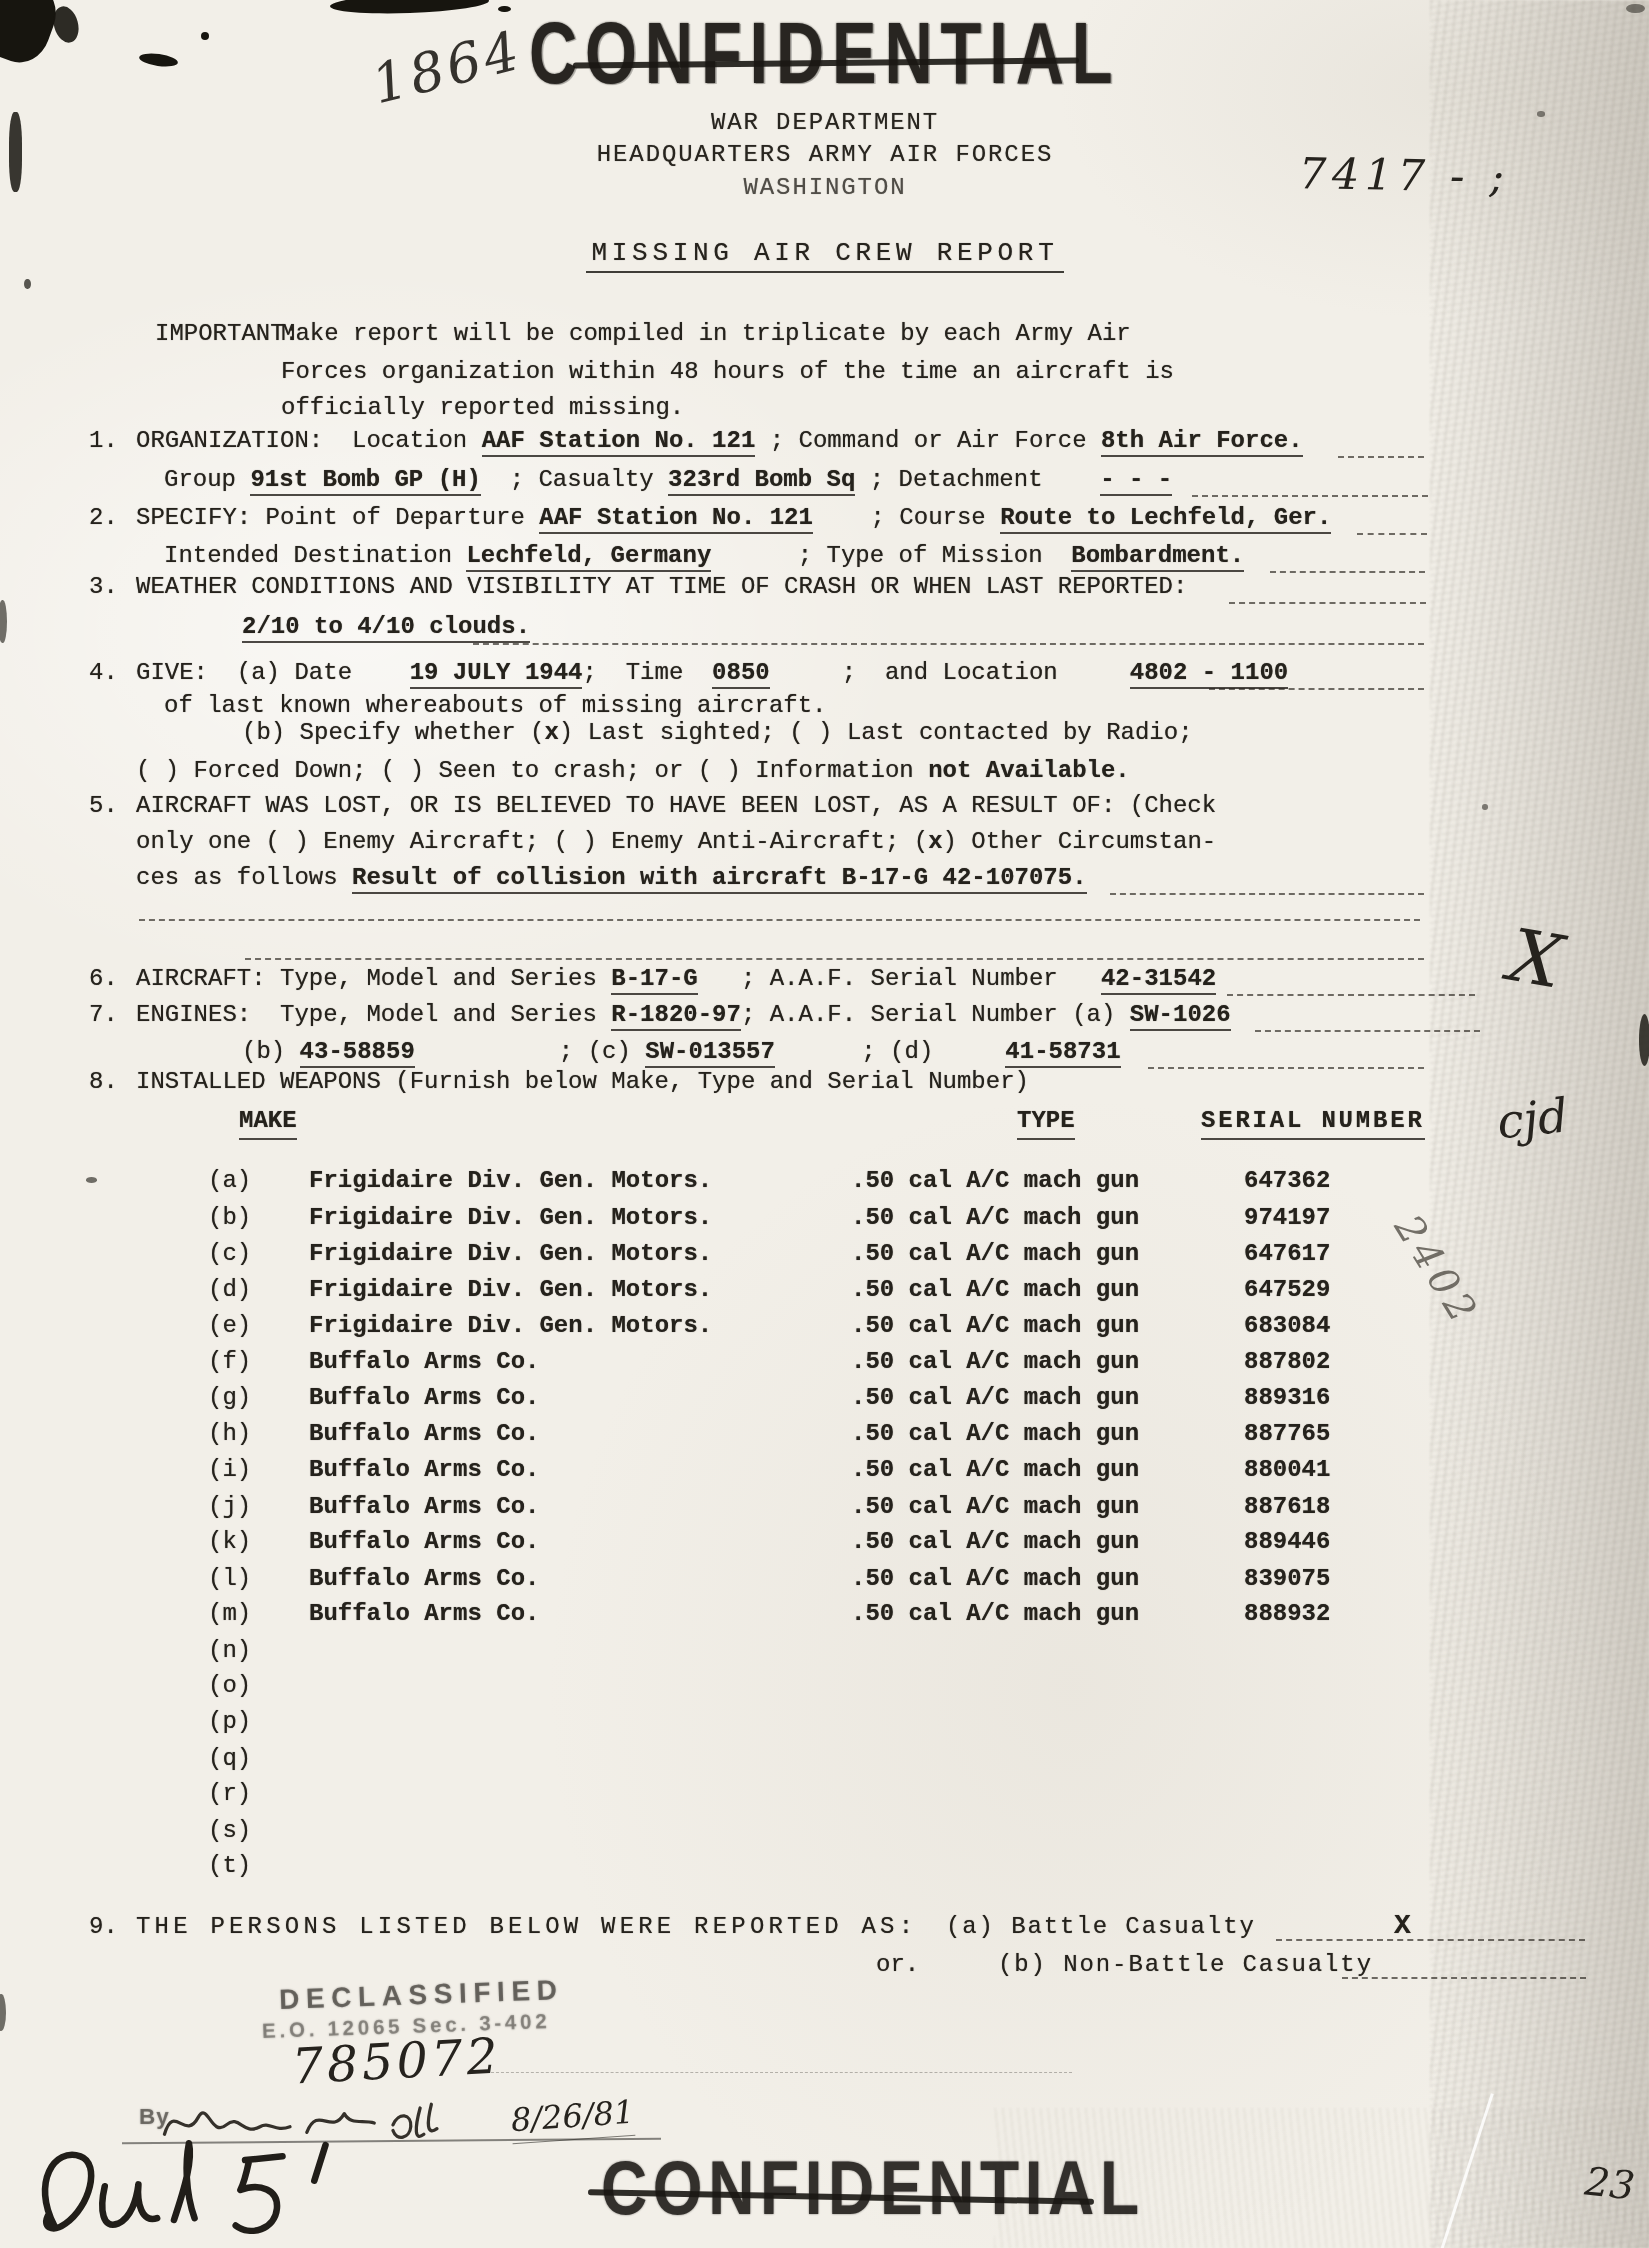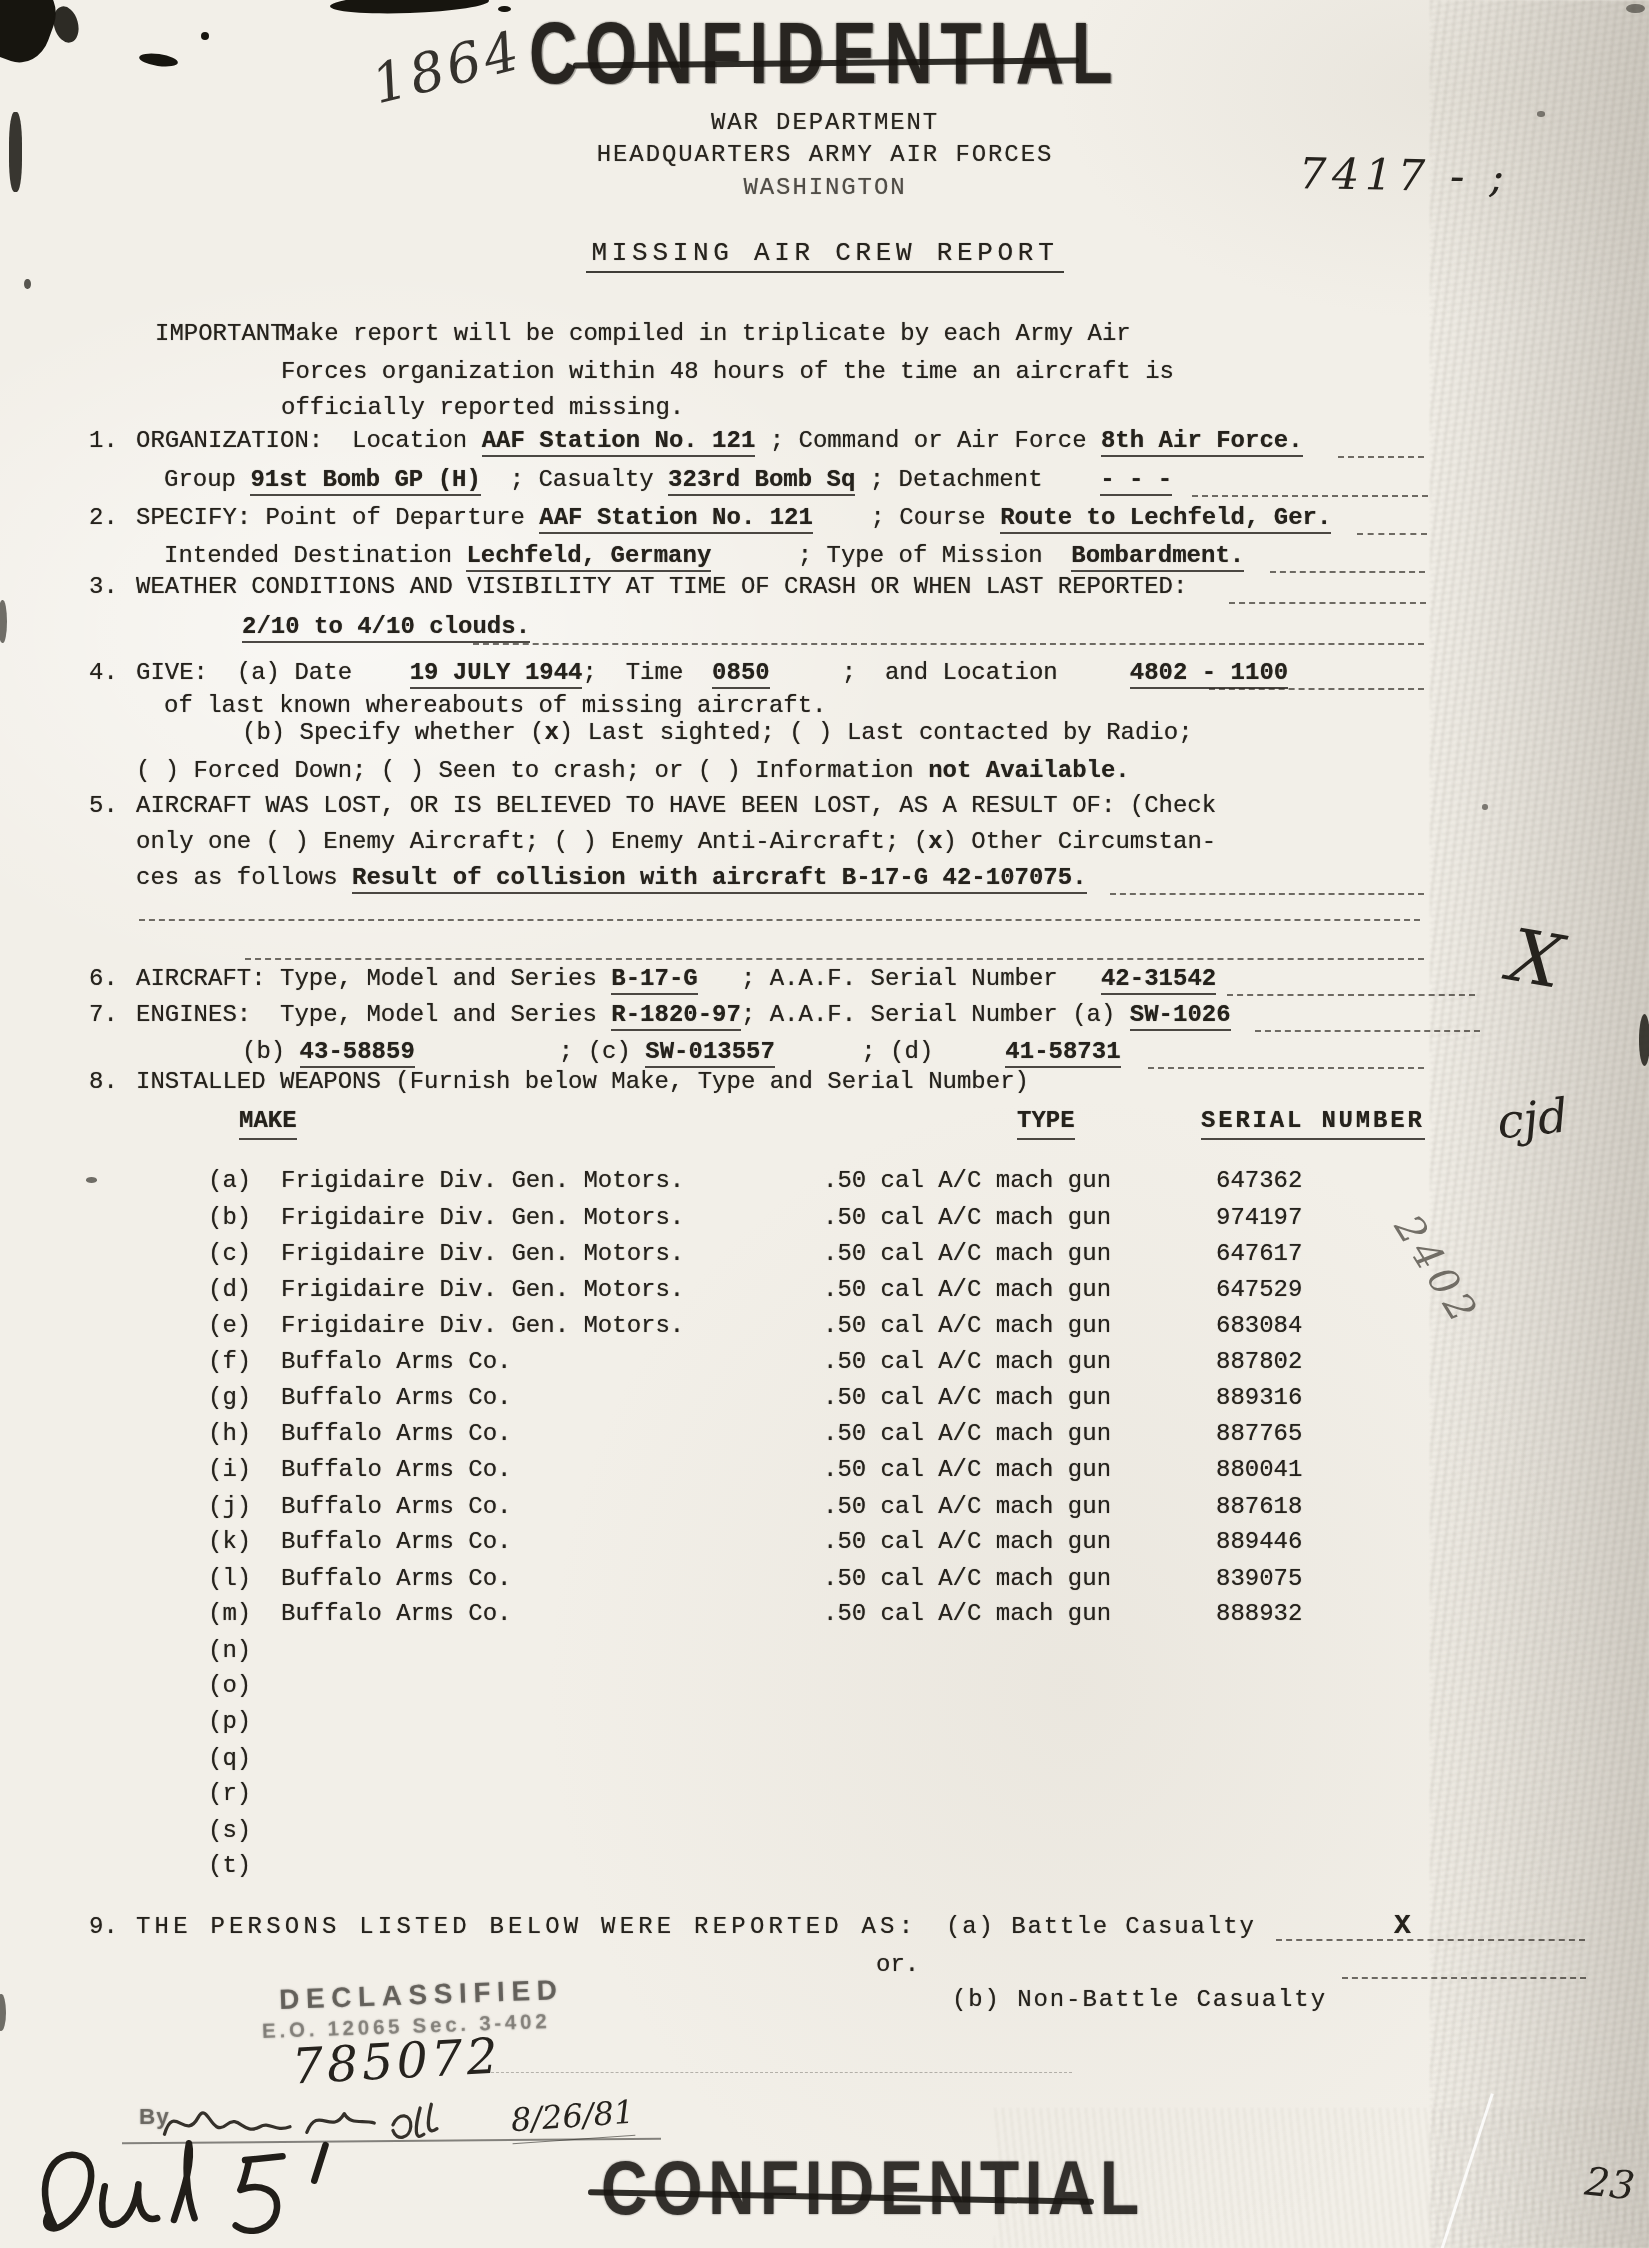--- a/index.html
+++ b/index.html
@@ -47,21 +47,21 @@
       color:rgba(48,45,40,.58);letter-spacing:6.6px;text-shadow:0 0 1.9px rgba(48,45,40,.4);}
   .blob{position:absolute;background:#17150f;border-radius:50%;}
   .sig path, .jul path{fill:none;stroke:#35312b;stroke-linecap:round;stroke-linejoin:round;}
   .sig path{stroke-width:3.5;}
   .jul path{stroke-width:7;stroke:#211e19;}
   svg{position:absolute;overflow:visible;}
   .scratch{position:absolute;width:2.8px;background:rgba(255,255,255,.85);transform:rotate(18deg);}
   .wrow{position:absolute;left:0;width:100%;height:0;}
   .cell{position:absolute;font:400 24px/1.2 "Liberation Mono", monospace;color:#25221c;
       white-space:pre;text-shadow:0 0 0.9px rgba(38,34,28,.65);}
-  .cell.bold{font-weight:400;}
+  .cell.bold{font-weight:700;margin-left:28px;}
   .cl{left:208px;} .cm{left:281px;} .ct{left:823px;} .cs{left:1216px;}
 </style>
 </head>
 <body>
 
 <div class="page">
 
   <div class="grain"></div>
   <div class="grain2"></div>
   <div class="scratch" style="left:1462px;top:2089px;height:187px;"></div>
@@ -219,21 +219,21 @@
   <span class="cell cl" style="top:1745px;">(q)</span>
   <span class="cell cl" style="top:1780px;">(r)</span>
   <span class="cell cl" style="top:1817px;">(s)</span>
   <span class="cell cl" style="top:1852px;">(t)</span>
 
   <div class="tl" style="left:89px;top:1913px;">9.</div>
   <div class="tl sp45" style="left:136px;top:1913px;">THE PERSONS LISTED BELOW WERE REPORTED AS:</div>
   <div class="tl sp2" style="left:946px;top:1913px;">(a) Battle Casualty</div>
   <div class="tl vb" style="left:1394px;top:1909px;font-size:28px;">X</div>
   <div class="tl" style="left:876px;top:1951px;">or.</div>
-  <div class="tl sp2" style="left:952px;top:1951px;margin-top:35px;">(b) Non-Battle Casualty</div>
+  <div class="tl sp2" style="left:998px;top:1951px;">(b) Non-Battle Casualty</div>
 
   <div class="rule" style="top:456px;left:1338px;width:86px;"></div>
   <div class="rule" style="top:495px;left:1192px;width:236px;"></div>
   <div class="rule" style="top:533px;left:1357px;width:70px;"></div>
   <div class="rule" style="top:571px;left:1270px;width:155px;"></div>
   <div class="rule" style="top:602px;left:1229px;width:197px;"></div>
   <div class="rule" style="top:643px;left:473px;width:951px;"></div>
   <div class="rule" style="top:688px;left:1209px;width:215px;"></div>
   <div class="rule" style="top:893px;left:1110px;width:314px;"></div>
   <div class="rule" style="top:919px;left:139px;width:1281px;"></div>

